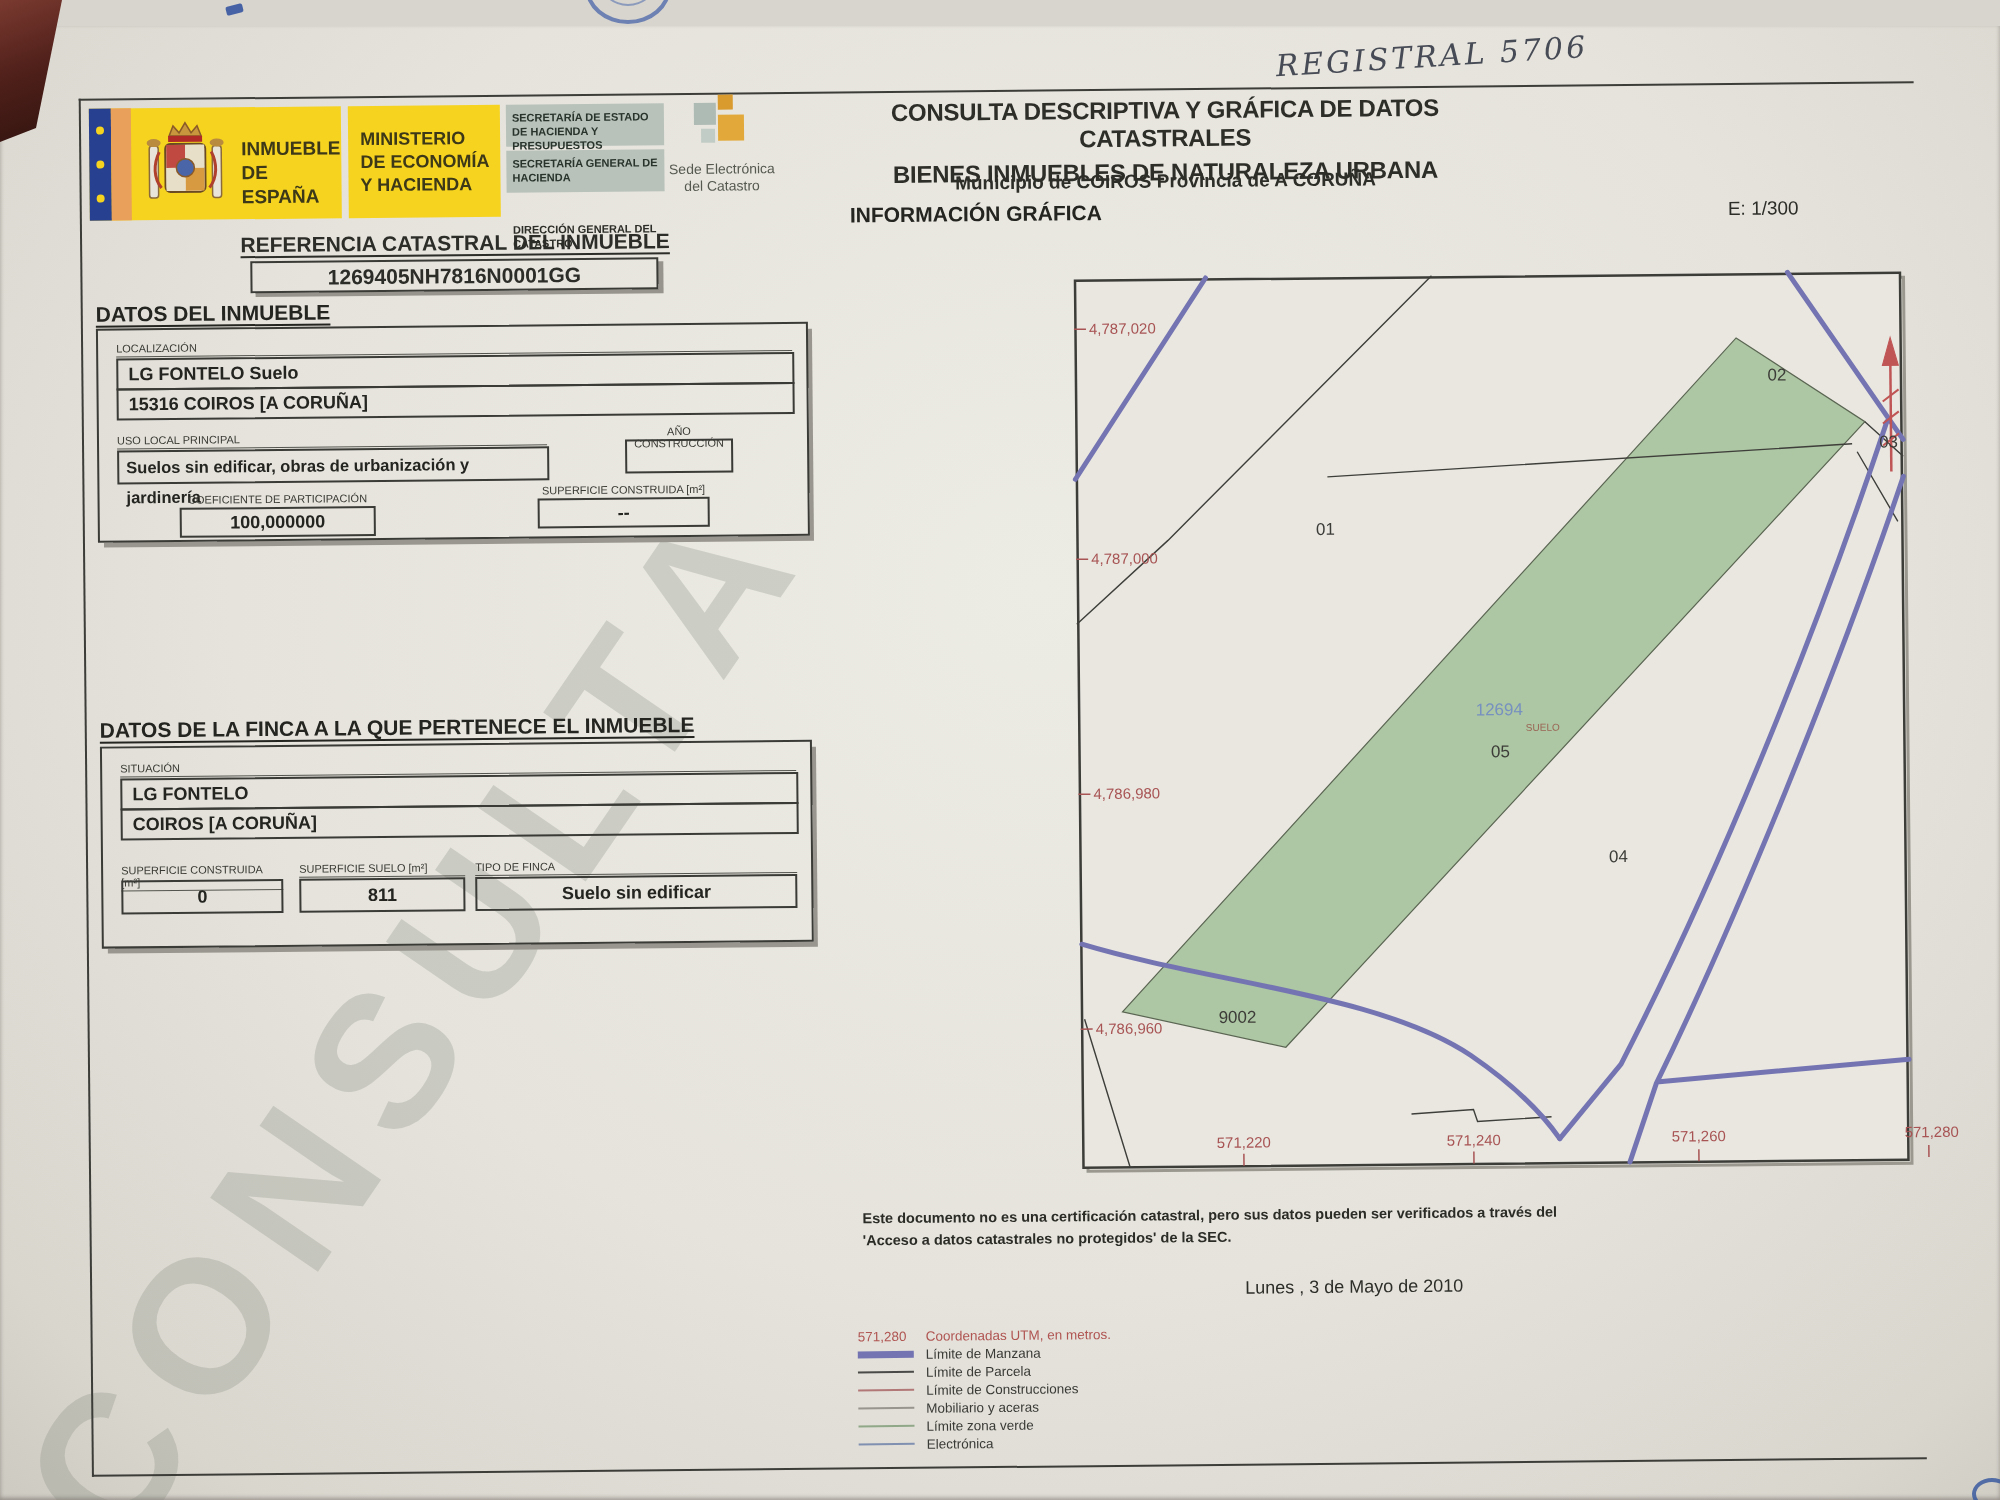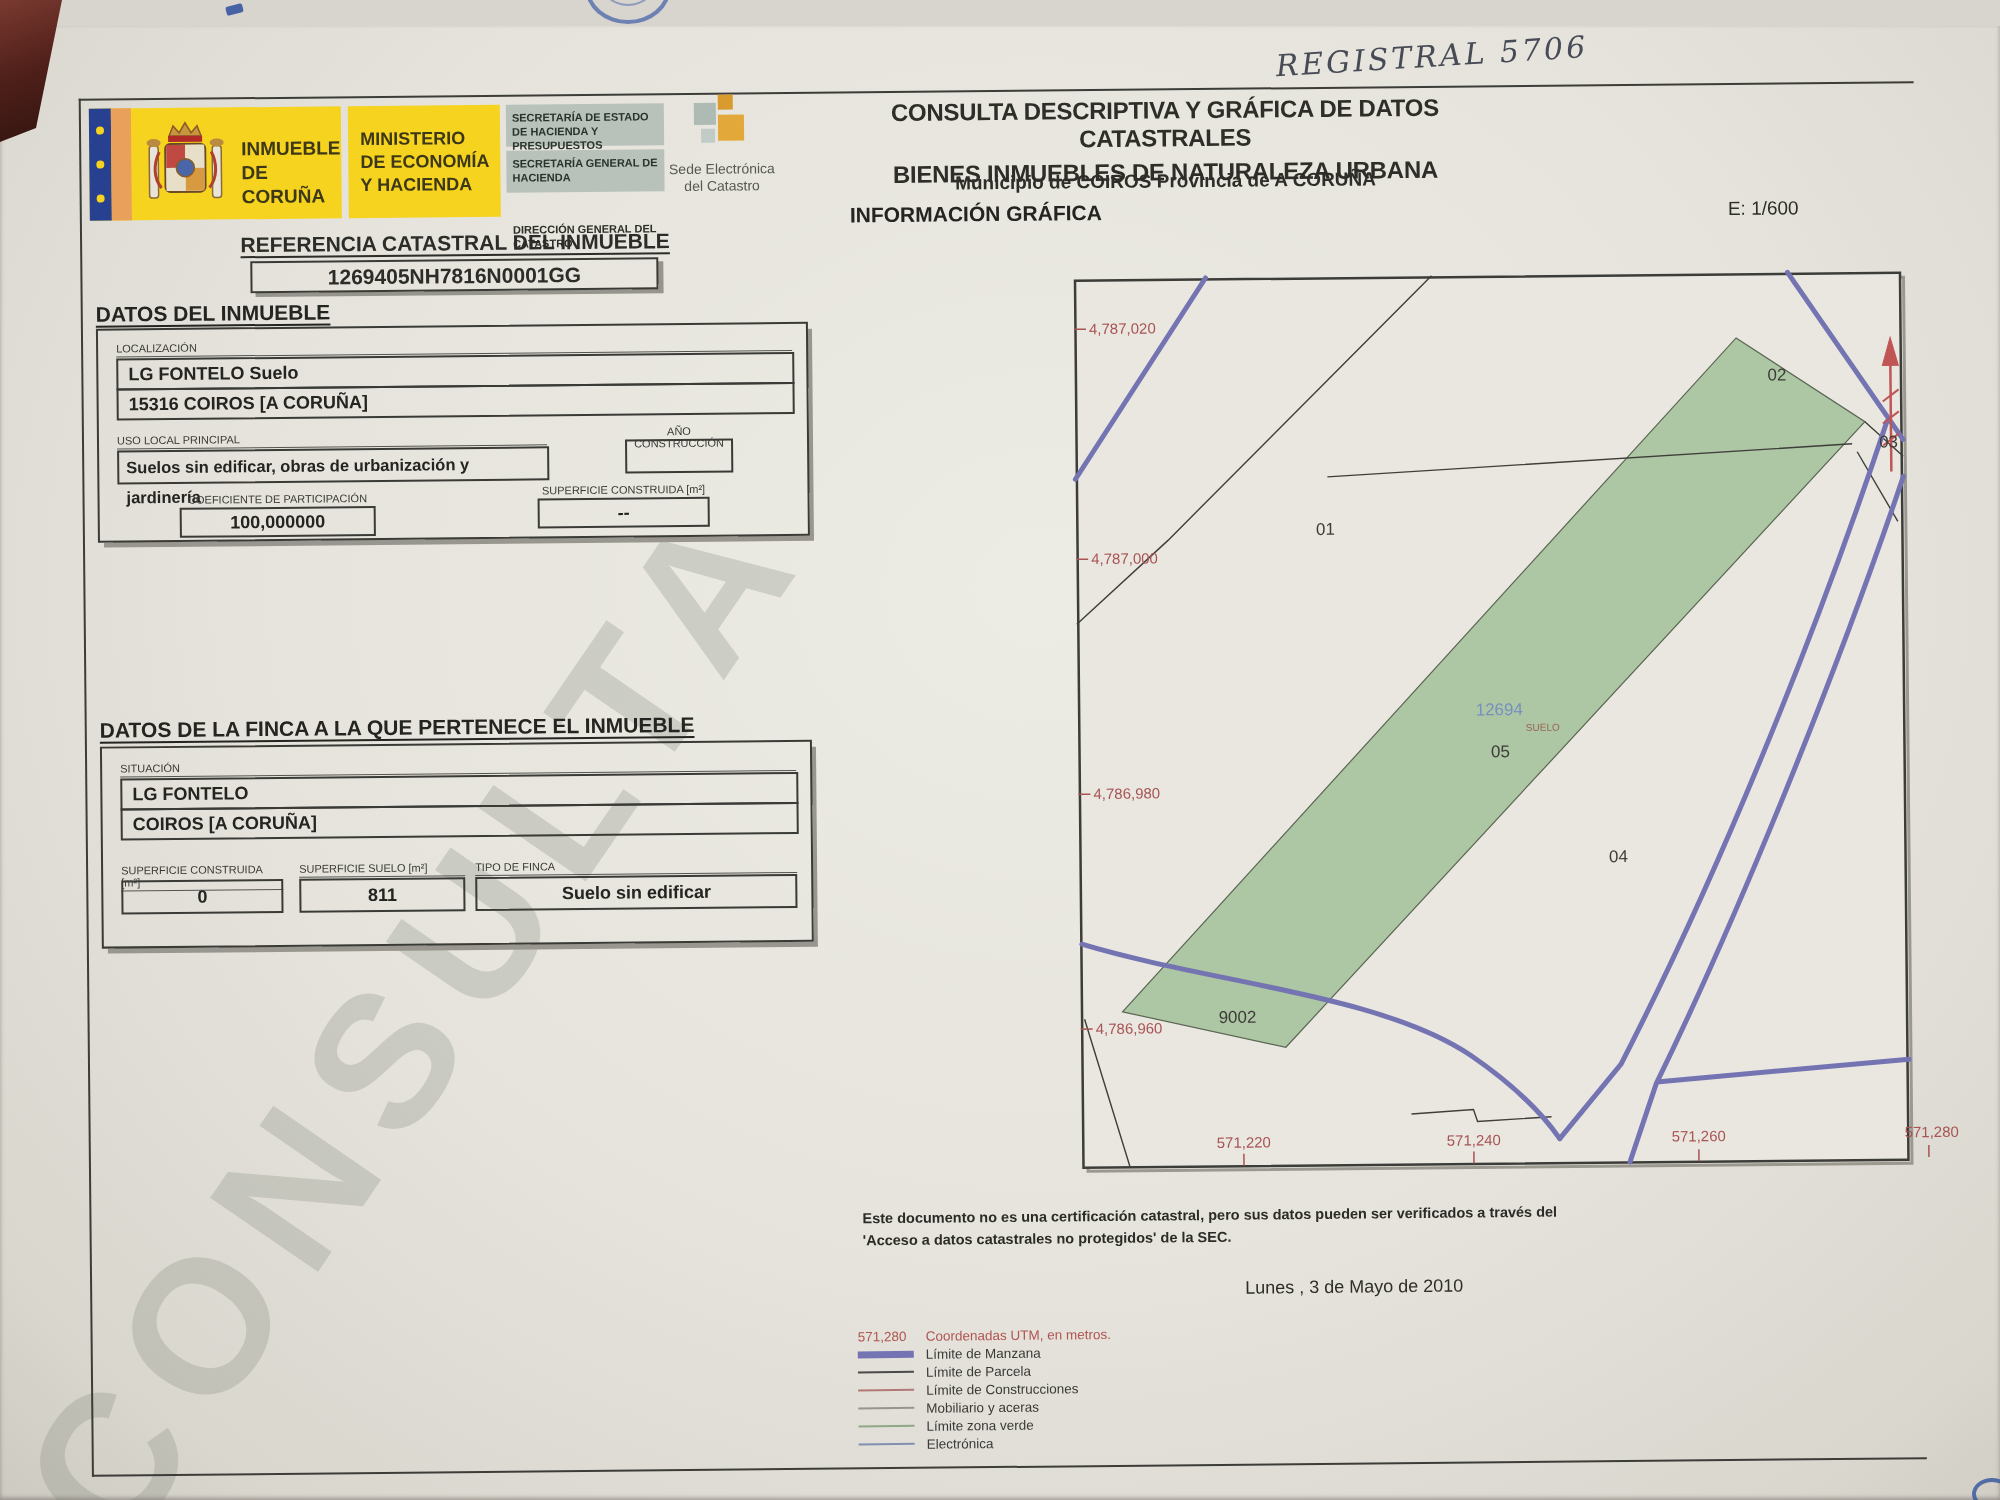--- a/index.html
+++ b/index.html
@@ -151,21 +151,21 @@
       <rect x="31" y="29" width="19" height="23" fill="#c04a42"></rect>
       <rect x="50" y="52" width="19" height="23" fill="#d89a40"></rect>
       <path d="M31 52 h19 v23 h-19 z" fill="#e8dfc8"></path>
       <path d="M50 29 h19 v23 h-19 z" fill="#e8dfc8"></path>
       <circle cx="50" cy="52" r="9" fill="#4a66a8" stroke="#8a5a28" stroke-width="1.5"></circle>
       <path d="M24 36 C18 48 18 62 26 72" stroke="#b0402e" stroke-width="3" fill="none"></path>
       <path d="M76 36 C82 48 82 62 74 72" stroke="#b0402e" stroke-width="3" fill="none"></path>
     </svg>
     <div class="gob-text">
       <div>INMUEBLE</div>
-      <div>DE CORUÑA</div>
+      <div>DE ESPAÑA</div>
     </div>
   </div>
   <div class="logo-block logo-b">
     <div class="min-text">
       <div>MINISTERIO</div>
       <div>DE ECONOMÍA</div>
       <div>Y HACIENDA</div>
     </div>
   </div>
 
@@ -222,21 +222,21 @@
     <div class="field field-c" style="left:18px; top:132px; width:162px; height:34px; line-height:30px;">0</div>
 
     <div class="small-label" style="left:196px; top:116px; width:166px;">SUPERFICIE SUELO [m²]</div>
     <div class="field field-c" style="left:196px; top:132px; width:166px; height:34px; line-height:30px;">811</div>
 
     <div class="small-label" style="left:372px; top:116px; width:322px;">TIPO DE FINCA</div>
     <div class="field field-c" style="left:372px; top:132px; width:322px; height:34px; line-height:30px;">Suelo sin edificar</div>
   </div>
 
   <div class="map-heading">INFORMACIÓN GRÁFICA</div>
-  <div class="map-scale">E: 1/600</div>
+  <div class="map-scale">E: 1/300</div>
 
   <svg class="map-svg" width="828" height="890" viewBox="0 0 828 890">
 
     <rect x="6" y="6" width="824" height="886" fill="none" stroke="#9a988f" stroke-width="3"></rect>
     <rect x="1.5" y="1.5" width="825" height="887" fill="#e9e7e0" stroke="#3c3c38" stroke-width="2.5"></rect>
 
     <polygon points="662,65 790,150 205,770 42,733" fill="#adc6a3" stroke="#5a6552" stroke-width="1.2"></polygon>
 
     <path d="M358,0 L92,262 L0,345 M252,200 L777,172 M790,150 L828,185 M4,740 L48,888 M330,838 L392,834 L396,846 L470,842 M782,180 L822,250" fill="none" stroke="#3e3e3a" stroke-width="1.4"></path>
 

